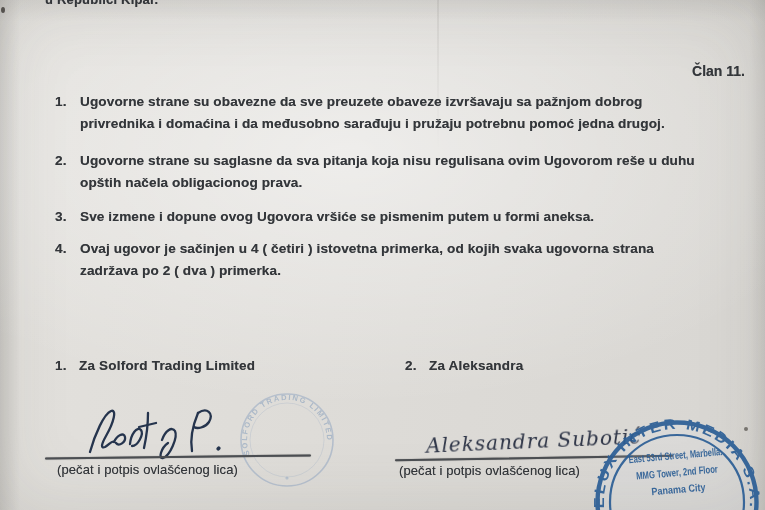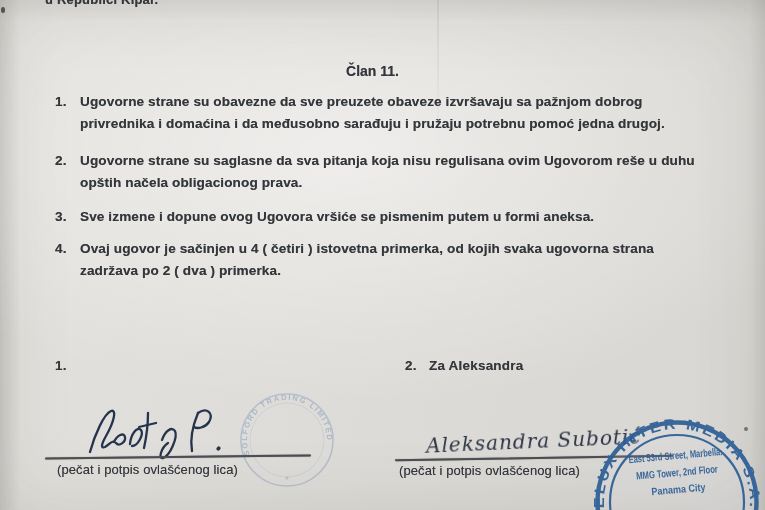--- a/index.html
+++ b/index.html
@@ -14,21 +14,21 @@
     box-shadow: inset 0 0 70px rgba(80,78,74,0.15);
     font-family:"Liberation Sans", sans-serif;
     color:#33363a;
   }
   .scan-text{ text-shadow:0 0 0.6px rgba(51,54,58,0.55); }
   .top-partial{
     position:absolute;left:45px;top:-8px;
     font-size:13px;font-weight:700;letter-spacing:0.2px;
   }
   .heading{
-    position:absolute;left:0;top:63px;width:745px;text-align:center;
+    position:absolute;left:0;top:63px;width:745px;text-align:right;
     font-size:14px;font-weight:700;
   }
   .clause{
     position:absolute;left:55px;width:657px;display:flex;
     font-size:13.6px;font-weight:600;line-height:22px;letter-spacing:0.1px;
   }
   .clause .num{flex:0 0 25px;font-weight:700;}
   .clause .txt{flex:1;}
   .c1{top:91px;} .c2{top:150px;} .c3{top:206px;} .c4{top:238px;}
   .sig-header{
@@ -93,20 +93,21 @@
     <span class="num scan-text">3.</span>
     <span class="txt scan-text">Sve izmene i dopune ovog Ugovora vršiće se pismenim putem u formi aneksa.</span>
   </div>
   <div class="clause c4">
     <span class="num scan-text">4.</span>
     <span class="txt scan-text">Ovaj ugovor je sačinjen u 4 ( četiri ) istovetna primerka, od kojih svaka ugovorna strana zadržava po 2 ( dva ) primerka.</span>
   </div>
 
   <div class="sig-header sh-left">
     <span class="num scan-text">1.</span>
+    <span class="scan-text">Za Solford Trading Limited</span>
   </div>
   <div class="sig-header sh-right">
     <span class="num scan-text">2.</span>
     <span class="scan-text">Za Aleksandra</span>
   </div>
 
   <svg class="stamp-faint" width="110" height="110" viewBox="0 0 110 110">
     <circle cx="55" cy="55" r="46" fill="none" stroke="rgba(125,152,188,0.50)" stroke-width="1.6"></circle>
     <circle cx="55" cy="55" r="37" fill="none" stroke="rgba(125,152,188,0.22)" stroke-width="1"></circle>
     <circle cx="55" cy="93" r="1.6" fill="rgba(125,152,188,0.45)"></circle>

